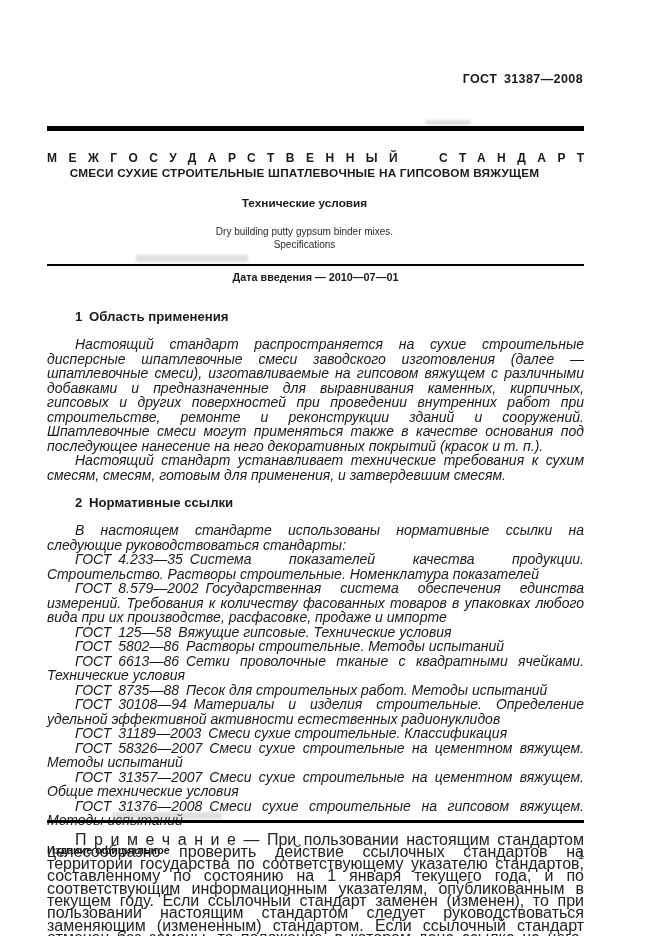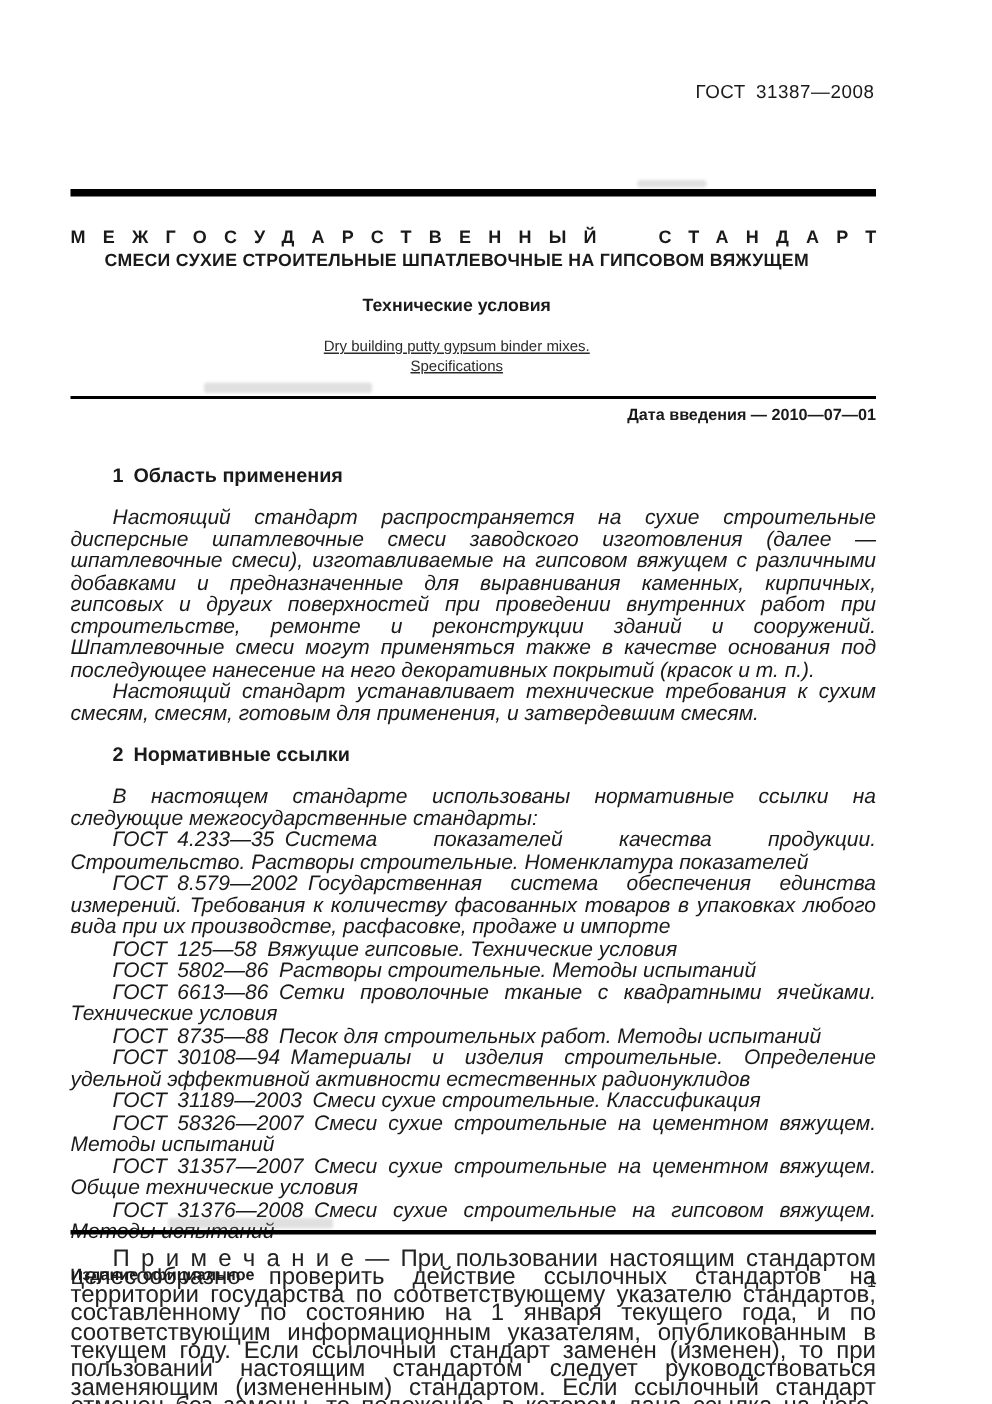--- a/index.html
+++ b/index.html
@@ -7,45 +7,45 @@
     width: 661px; height: 936px;
     background: #ffffff;
     font-family: "Liberation Sans", sans-serif;
     color: #1a1a1a;
     position: relative;
     overflow: hidden;
   }
   .page { position: absolute; inset: 0; background: #ffffff; }
 
   .doc-code {
-    position: absolute; top: 54px; right: 78px;
-    font-size: 12.5px; font-weight: normal; letter-spacing: 0.4px;
+    position: absolute; top: 72px; right: 78px;
+    font-size: 12.5px; font-weight: bold; letter-spacing: 0.4px;
     white-space: nowrap;
   }
   .banner {
     position: absolute; top: 103px; left: 47px;
     font-size: 12px; font-weight: bold;
     letter-spacing: 11.5px; word-spacing: 15px;
     white-space: nowrap;
     margin-top: 48px;
   }
   .rule { position: absolute; left: 47px; width: 537px; background: #000; }
   .rule-thick { top: 126px; height: 5px; }
   .rule-thin  { top: 264px; height: 2px; }
   .rule-footer{ top: 820px; height: 2.5px; }
 
   .title-block { position: absolute; top: 166px; left: 36px; width: 537px; text-align: center; }
   .title-ru   { font-size: 11.8px; font-weight: bold; letter-spacing: 0.2px; }
   .subtitle-ru{ font-size: 11.8px; font-weight: bold; margin-top: 16px; }
-  .title-en   { font-size: 10px; line-height: 12.5px; color: #2b2b2b; text-decoration: underline; }
+  .title-en   { font-size: 10px; line-height: 12.5px; color: #2b2b2b; }
   .title-en.first { margin-top: 16px; }
 
   .intro-date {
     position: absolute; top: 271px; left: 47px; width: 537px;
-    text-align: right; font-size: 10.8px; font-weight: bold;
+    text-align: center; font-size: 10.8px; font-weight: bold;
   }
 
   .main { position: absolute; top: 300px; left: 47px; width: 537px; }
   .sec-heading {
     margin: 0; padding-left: 28px;
     font-size: 13.2px; font-weight: bold;
   }
   .sec-heading.first { margin-top: 9px; }
   .sec-heading.second { margin-top: 13px; }
   .body-p {
@@ -99,21 +99,21 @@
   <div class="artifact artifact-2"></div>
   <div class="rule rule-thin"></div>
   <div class="intro-date">Дата введения — 2010—07—01</div>
 
   <div class="main">
     <h2 class="sec-heading first">1 Область применения</h2>
     <p class="body-p lead">Настоящий стандарт распространяется на сухие строительные дисперсные шпатлевочные смеси заводского изготовления (далее — шпатлевочные смеси), изготавливаемые на гипсовом вяжущем с различными добавками и предназначенные для выравнивания каменных, кирпичных, гипсовых и других поверхностей при проведении внутренних работ при строительстве, ремонте и реконструкции зданий и сооружений. Шпатлевочные смеси могут применяться также в качестве основания под последующее нанесение на него декоративных покрытий (красок и т. п.).</p>
     <p class="body-p">Настоящий стандарт устанавливает технические требования к сухим смесям, смесям, готовым для применения, и затвердевшим смесям.</p>
 
     <h2 class="sec-heading second">2 Нормативные ссылки</h2>
-    <p class="body-p lead">В настоящем стандарте использованы нормативные ссылки на следующие межгосударственные стандарты:</p>
+    <p class="body-p lead">В настоящем стандарте использованы нормативные ссылки на следующие руководствоваться стандарты:</p>
     <p class="body-p">ГОСТ 4.233—35 Система показателей качества продукции. Строительство. Растворы строительные. Номенклатура показателей</p>
     <p class="body-p">ГОСТ 8.579—2002 Государственная система обеспечения единства измерений. Требования к количеству фасованных товаров в упаковках любого вида при их производстве, расфасовке, продаже и импорте</p>
     <p class="body-p">ГОСТ 125—58 Вяжущие гипсовые. Технические условия</p>
     <p class="body-p">ГОСТ 5802—86 Растворы строительные. Методы испытаний</p>
     <p class="body-p">ГОСТ 6613—86 Сетки проволочные тканые с квадратными ячейками. Технические условия</p>
     <p class="body-p">ГОСТ 8735—88 Песок для строительных работ. Методы испытаний</p>
     <p class="body-p">ГОСТ 30108—94 Материалы и изделия строительные. Определение удельной эффективной активности естественных радионуклидов</p>
     <p class="body-p">ГОСТ 31189—2003 Смеси сухие строительные. Классификация</p>
     <p class="body-p">ГОСТ 58326—2007 Смеси сухие строительные на цементном вяжущем. Методы испытаний</p>
     <p class="body-p">ГОСТ 31357—2007 Смеси сухие строительные на цементном вяжущем. Общие технические условия</p>

